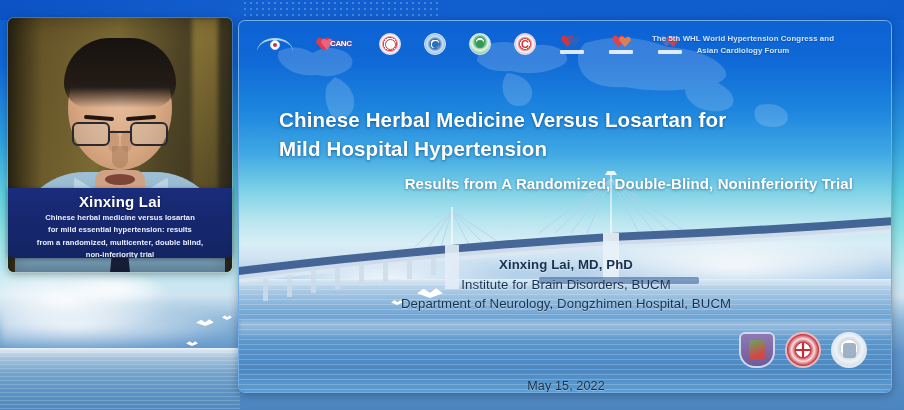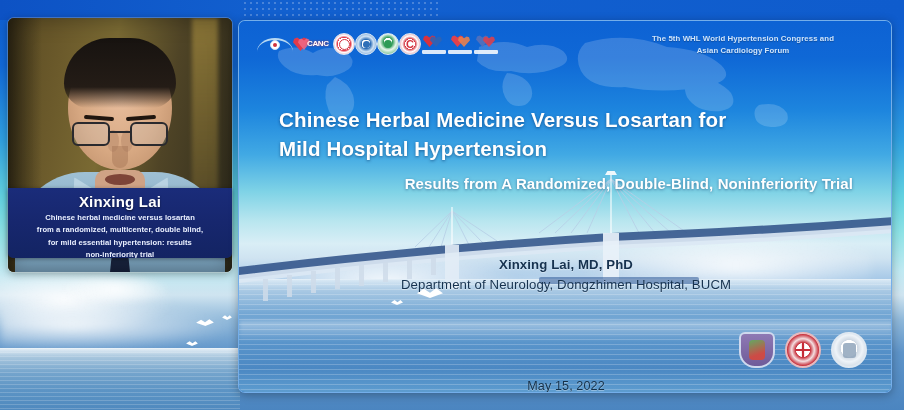--- a/index.html
+++ b/index.html
@@ -126,21 +126,21 @@
   .sea-glint { position:absolute; left:0; top:300px; width:654px; height:20px;
     background:linear-gradient(180deg, rgba(255,255,255,.38), rgba(255,255,255,0)); filter:blur(2px); }
   .bridge-svg { position:absolute; left:0; top:150px; width:654px; height:180px; }
   .slide-dove { position:absolute; background:#fff; border-radius:2px; filter:blur(.3px); }
   .sd1 { left:178px; top:266px; width:26px; height:11px;
     clip-path:polygon(0% 56%, 26% 16%, 50% 52%, 74% 12%, 100% 56%, 50% 100%); }
   .sd2 { left:152px; top:278px; width:12px; height:6px;
     clip-path:polygon(0% 58%, 30% 18%, 54% 54%, 78% 18%, 100% 58%, 50% 100%); }
 
   
-  .logo-strip { position:absolute; left:18px; top:12px; display:flex; align-items:center; gap:0; }
+  .logo-strip { position:absolute; left:18px; top:12px; display:flex; align-items:center; gap:23px; }
   .logo { width:22px; height:22px; border-radius:50%; position:relative;
     display:flex; align-items:center; justify-content:center;
     font-size:7px; font-weight:bold; color:#fff; overflow:hidden; }
   .lg-arc { width:36px; height:20px; border-radius:0; background:transparent; }
   .lg-arc .arc { position:absolute; left:0; top:4px; width:36px; height:14px;
     border-top:2px solid #b7d8f2; border-radius:50%/100% 100% 0 0; }
   .lg-arc .dot { position:absolute; left:13px; top:6px; width:10px; height:10px; border-radius:50%;
     background:#fff; border:1.5px solid #c9e0f5; }
   .lg-arc .dot i { position:absolute; left:2px; top:2px; width:4px; height:4px; background:#d0353e; border-radius:50%; }
   .lg-canc { width:40px; height:20px; border-radius:3px; background:transparent; position:relative; }
@@ -250,22 +250,22 @@
         <div class="mouth"></div>
       </div>
       <div class="hair"></div>
     </div>
     <div class="cam-soft"></div>
   </div>
 
   <div class="nameplate">
     <div class="np-name">Xinxing Lai</div>
     <div class="np-sub">Chinese herbal medicine versus losartan</div>
+    <div class="np-sub">for mild essential hypertension: results</div>
     <div class="np-sub">from a randomized, multicenter, double blind,</div>
-    <div class="np-sub">for mild essential hypertension: results</div>
     <div class="np-sub">non-inferiority trial</div>
   </div>
 
   <div class="slide">
     <div class="slide-bg"></div>
 
     <svg class="world-map" viewBox="0 0 654 130" preserveAspectRatio="none">
       <g fill="#ffffff">
         <path d="M40 30 q18 -8 34 2 q16 -10 34 0 q10 8 2 16 q-14 10 -32 6 q-20 2 -32 -8 q-10 -8 -6 -16z"></path>
         <path d="M96 56 q14 6 18 18 q4 14 -6 22 q-12 6 -18 -6 q-6 -14 -2 -26z"></path>
@@ -365,20 +365,21 @@
 
     <div class="title-main">
       <div>Chinese Herbal Medicine Versus Losartan for</div>
       <div>Mild Hospital Hypertension</div>
     </div>
 
     <div class="title-sub">Results from A Randomized, Double-Blind, Noninferiority Trial</div>
 
     <div class="authors">
       <div class="nm">Xinxing Lai, MD, PhD</div>
+      <div>Institute for Brain Disorders, BUCM</div>
       <div>Department of Neurology, Dongzhimen Hospital, BUCM</div>
     </div>
 
     <div class="talk-date">May 15, 2022</div>
 
     <div class="emblems">
       <div class="em em-shield"></div>
       <div class="em em-red"></div>
       <div class="em em-silver"></div>
     </div>

